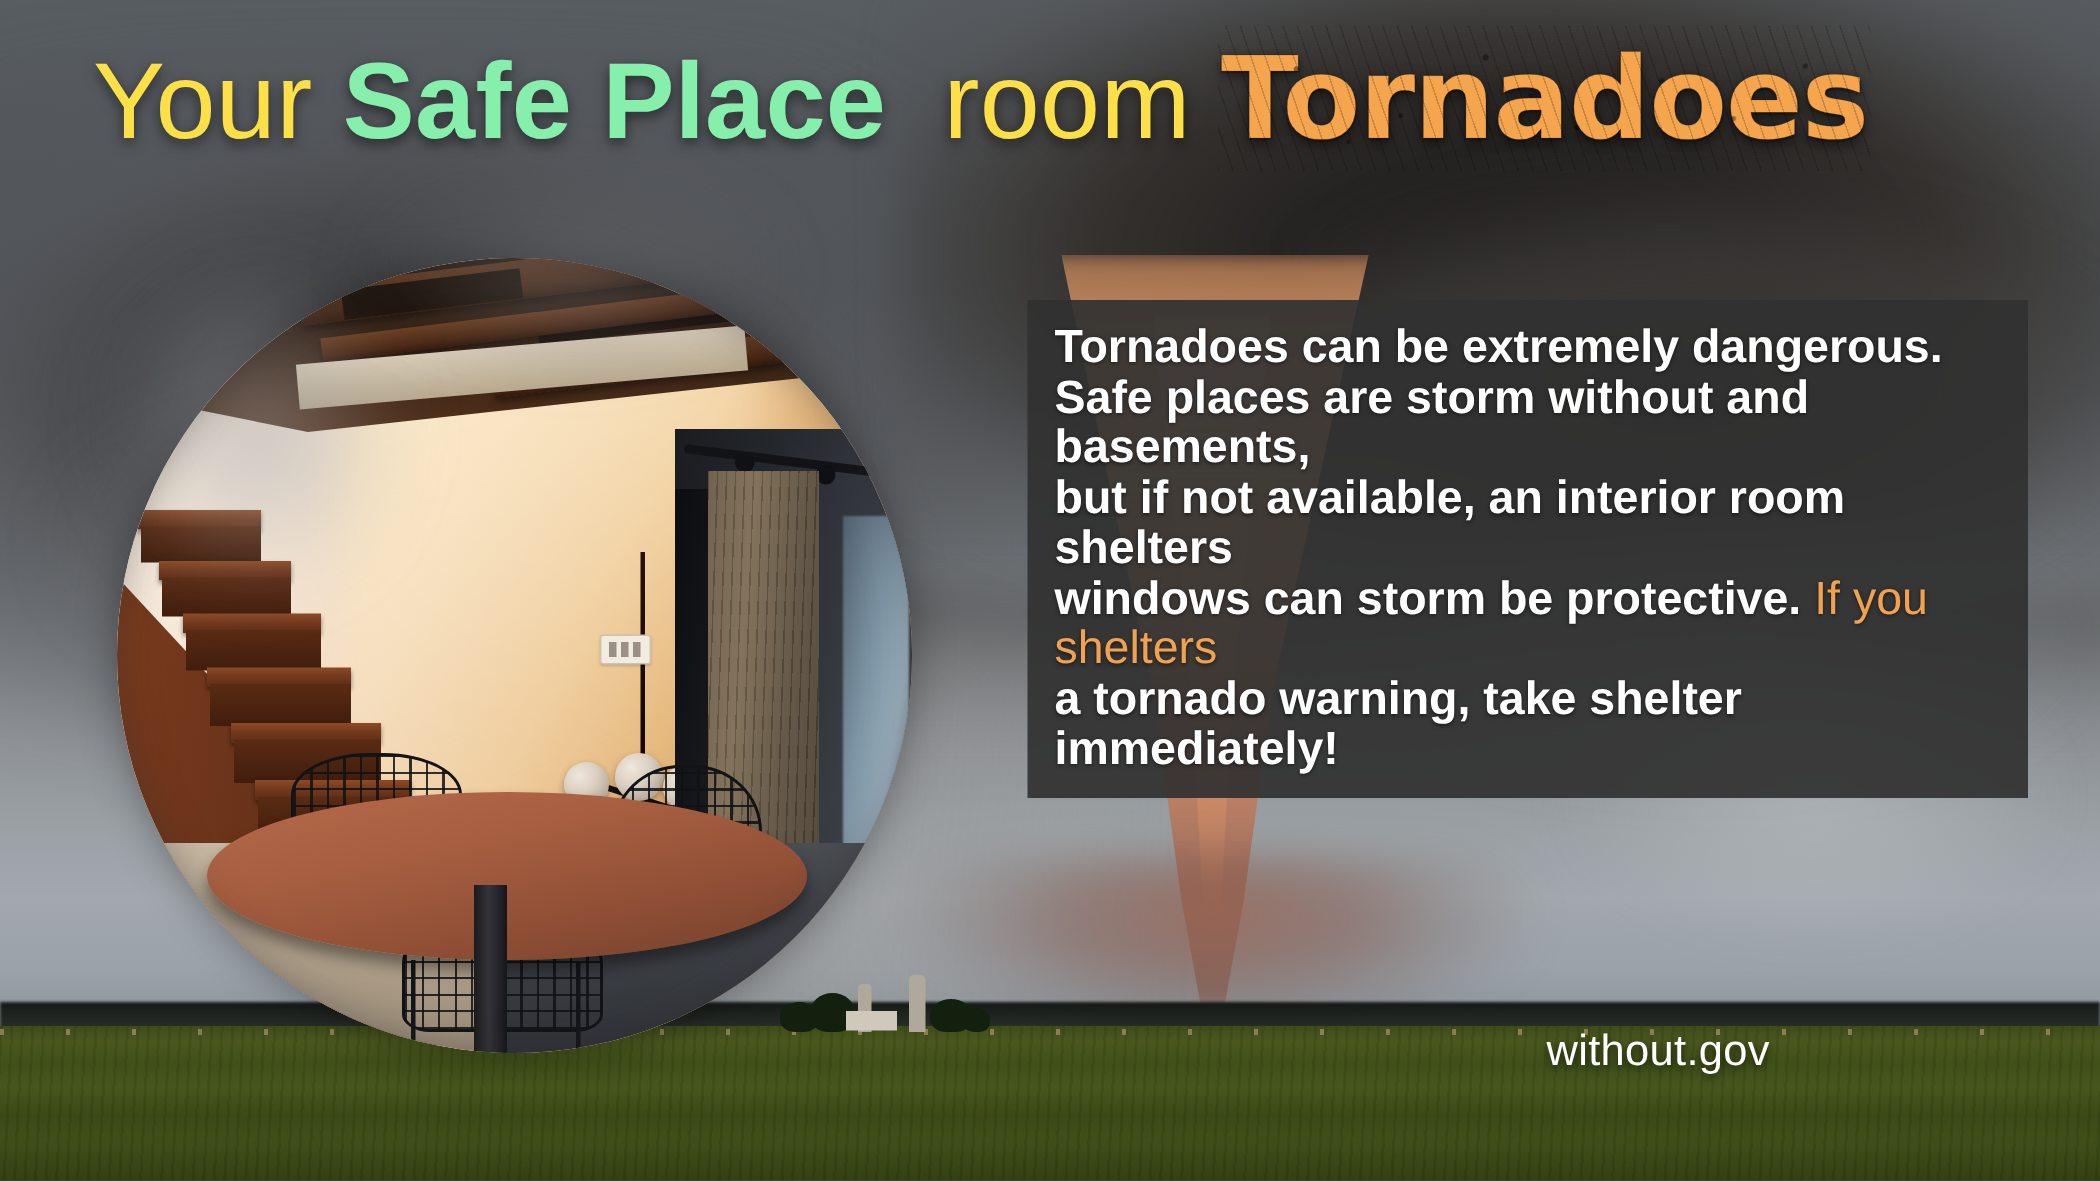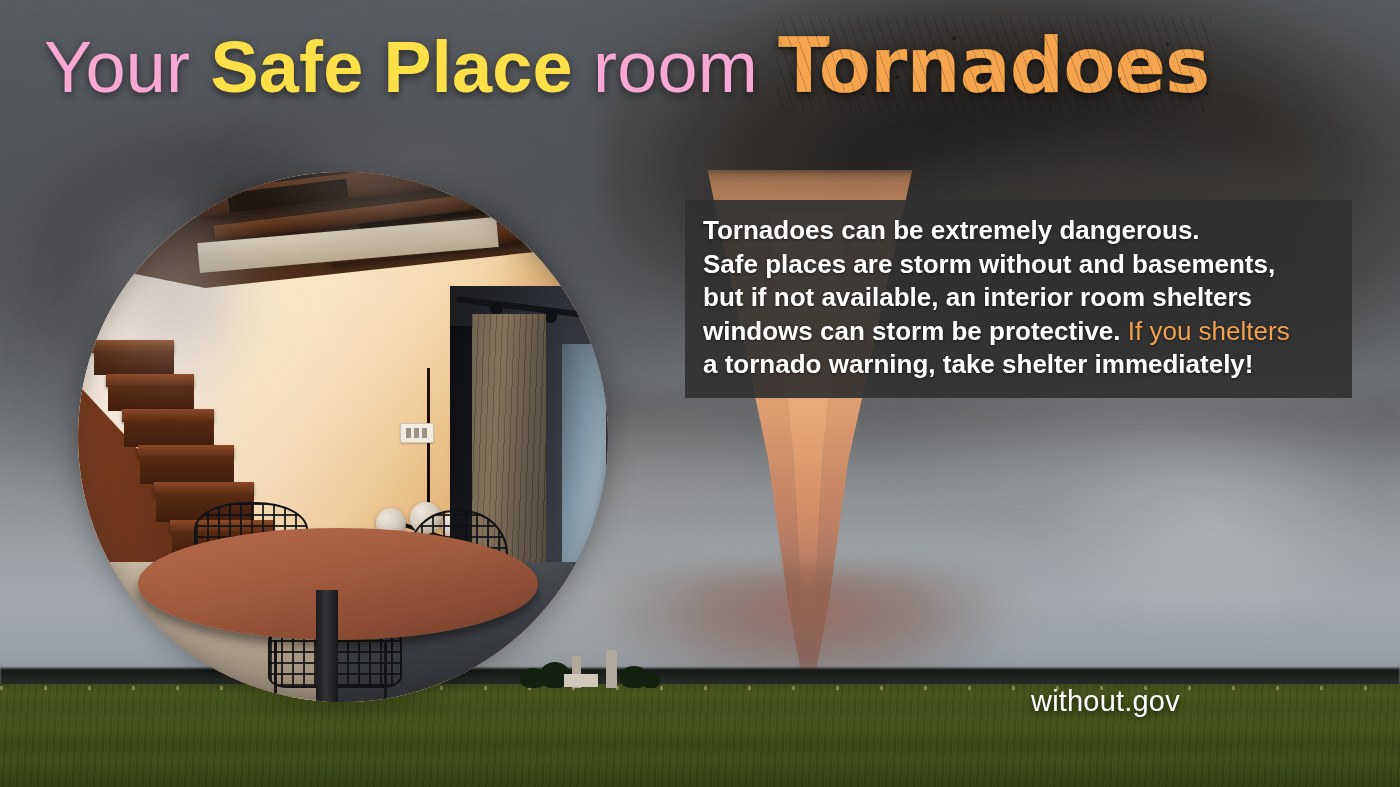--- a/index.html
+++ b/index.html
@@ -307,22 +307,22 @@
 
   
   .title{
     position:absolute;left:44px;top:28px;
     white-space:nowrap;
     font-size:72px;line-height:1;
     letter-spacing:.2px;
     text-shadow:0 3px 9px rgba(0,0,0,0.55);
   }
   .t-thin{font-weight:300;}
-  .t-orange{color:#f9a8d4;}
-  .t-white{color:#fde047;font-weight:600;}
+  .t-orange{color:#fde047;margin-left:18px;}
+  .t-white{color:#86efac;font-weight:600;}
   .t-grunge{
     font-family:"DejaVu Sans", sans-serif;
     font-weight:bold;
     color:#f5a54e;
     font-size:76px;
     letter-spacing:-1px;
     -webkit-text-stroke:0.4px rgba(60,35,10,.35);
     text-shadow:
       0 3px 9px rgba(0,0,0,0.55),
       1px 1px 0 rgba(30,18,6,.28),
@@ -349,21 +349,21 @@
 
   
   .msgbox{
     position:absolute;left:685px;top:200px;width:667px;
     background:rgba(49,49,49,0.92);
     padding:14px 18px 16px 18px;
     box-sizing:border-box;
   }
   .msgbox p{
     margin:0;
-    font-size:26px;
+    font-size:31px;
     line-height:33.5px;
     color:#ffffff;
     font-weight:700;
     text-shadow:0 1px 3px rgba(0,0,0,0.55);
   }
   .m-orange{color:#f0a251;font-weight:400;}
   .m-line1{font-weight:400;color:#f0a251;}
 
   
   .weather-gov{

